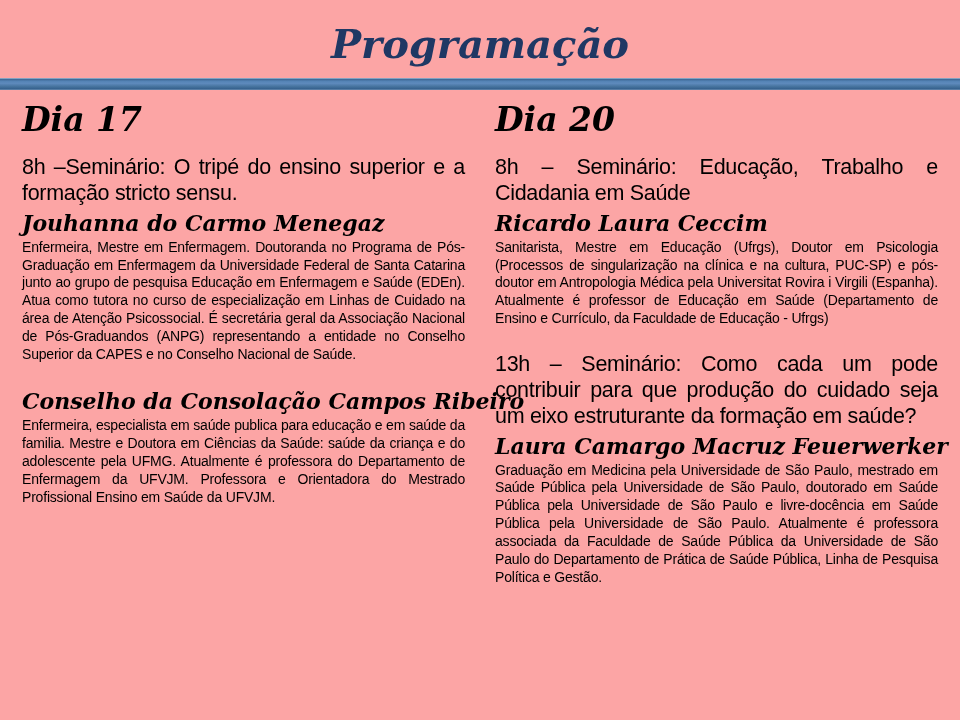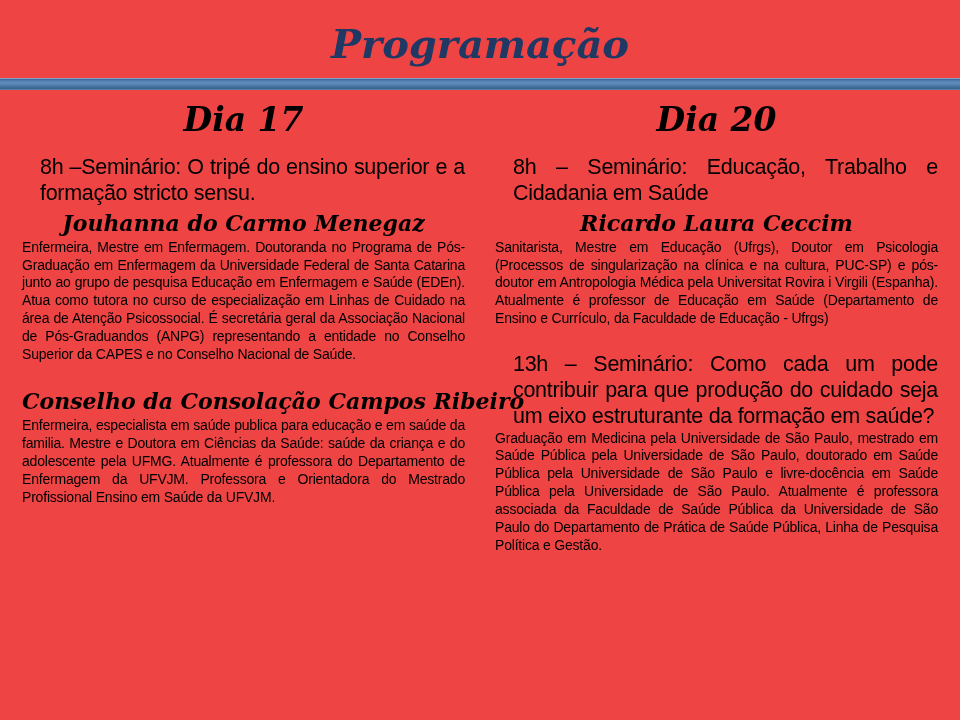--- a/index.html
+++ b/index.html
@@ -1,18 +1,18 @@
 <!DOCTYPE html>
 <html><head>
 <meta charset="utf-8">
 <style>
   html, body { margin: 0; padding: 0; background: #888; }
   .slide {
     width: 960px; height: 720px;
-    background: #ef4444;
+    background: #fca5a5;
     position: relative;
     overflow: hidden;
     margin: 0 auto;
     font-family: "Liberation Sans", sans-serif;
     color: #000;
   }
   .slide-title {
     text-align: center;
     padding-top: 22px;
     font-family: "DejaVu Serif", serif;
@@ -31,39 +31,37 @@
       #5584b6 28%, #5e8abc 45%,
       #47749f 70%, #35608d 92%, #7d9cbd 100%);
   }
   .columns {
     display: flex;
     padding: 4px 22px 0 22px;
     gap: 30px;
   }
   .column { flex: 1; min-width: 0; }
   .day-heading {
-    text-align: center;
+    text-align: left;
     font-family: "DejaVu Serif", serif;
     font-style: italic;
     font-weight: bold;
     font-size: 33px;
     margin: 6px 0 16px 0;
     color: #000;
   }
   .session-title {
     font-size: 21.5px;
     line-height: 1.2;
     text-align: justify;
     letter-spacing: -0.3px;
     font-weight: 500;
-    margin-left: 18px;
   }
   .session-title .italic-part { font-style: italic; }
   .speaker-name {
-    text-align: center;
     font-family: "DejaVu Serif", serif;
     font-style: italic;
     font-weight: bold;
     font-size: 22px;
     margin: 3px 0 3px 0;
     white-space: nowrap;
   }
   .speaker-bio {
     font-size: 14px;
     font-weight: normal;
@@ -103,18 +101,19 @@
       <div class="day-heading">Dia 20</div>
 
       <div class="session">
         <div class="session-title">8h – Seminário: Educação, Trabalho e Cidadania em Saúde</div>
         <div class="speaker-name">Ricardo Laura Ceccim</div>
         <div class="speaker-bio">Sanitarista, Mestre em Educação (Ufrgs), Doutor em Psicologia (Processos de singularização na clínica e na cultura, PUC-SP) e pós-doutor em Antropologia Médica pela Universitat Rovira i Virgili (Espanha). Atualmente é professor de Educação em Saúde (Departamento de Ensino e Currículo, da Faculdade de Educação - Ufrgs)</div>
       </div>
 
       <div class="session second">
         <div class="session-title">13h – Seminário: Como cada um pode contribuir para que produção do cuidado seja um eixo estruturante da formação em saúde?</div>
+        <div class="speaker-name">Laura Camargo Macruz Feuerwerker</div>
         <div class="speaker-bio">Graduação em Medicina pela Universidade de São Paulo, mestrado em Saúde Pública pela Universidade de São Paulo, doutorado em Saúde Pública pela Universidade de São Paulo e livre-docência em Saúde Pública pela Universidade de São Paulo. Atualmente é professora associada da Faculdade de Saúde Pública da Universidade de São Paulo do Departamento de Prática de Saúde Pública, Linha de Pesquisa Política e Gestão.</div>
       </div>
     </div>
 
   </div>
 </div>
 
 </body></html>

